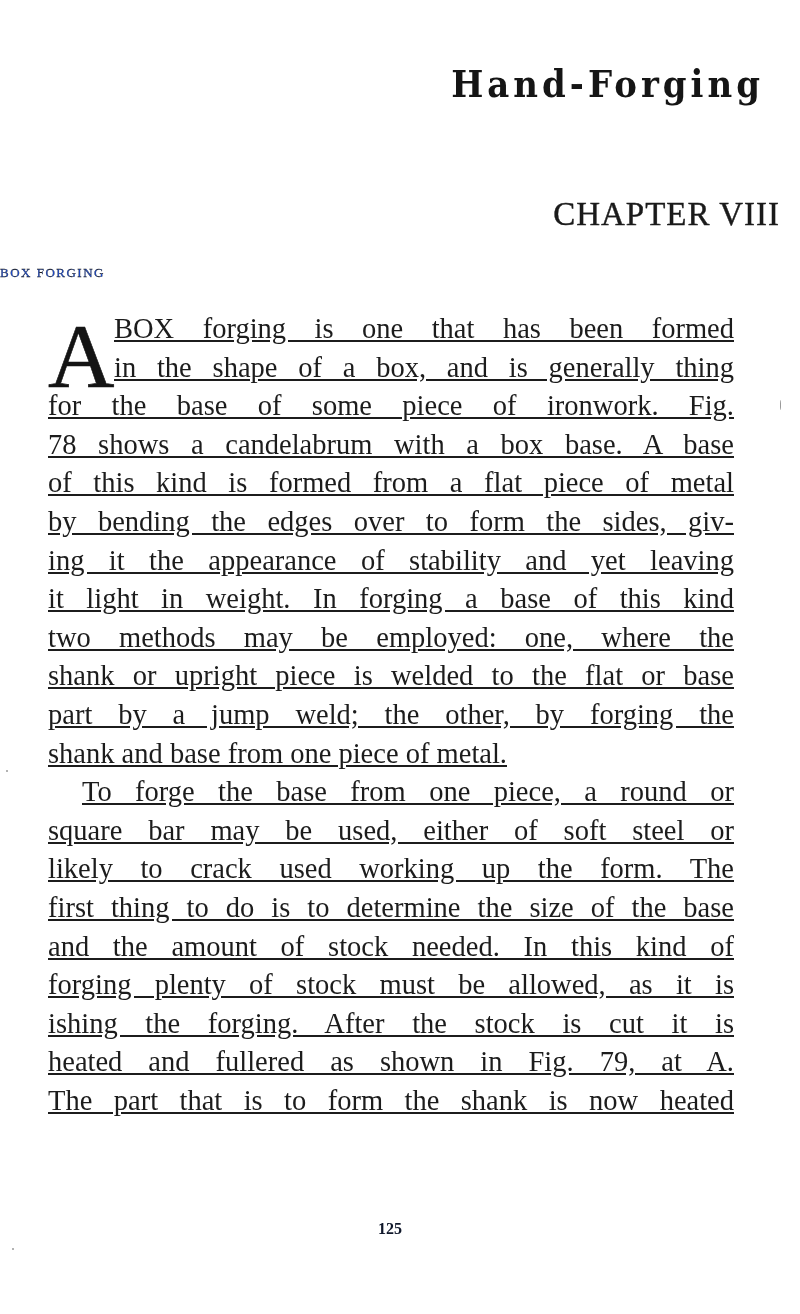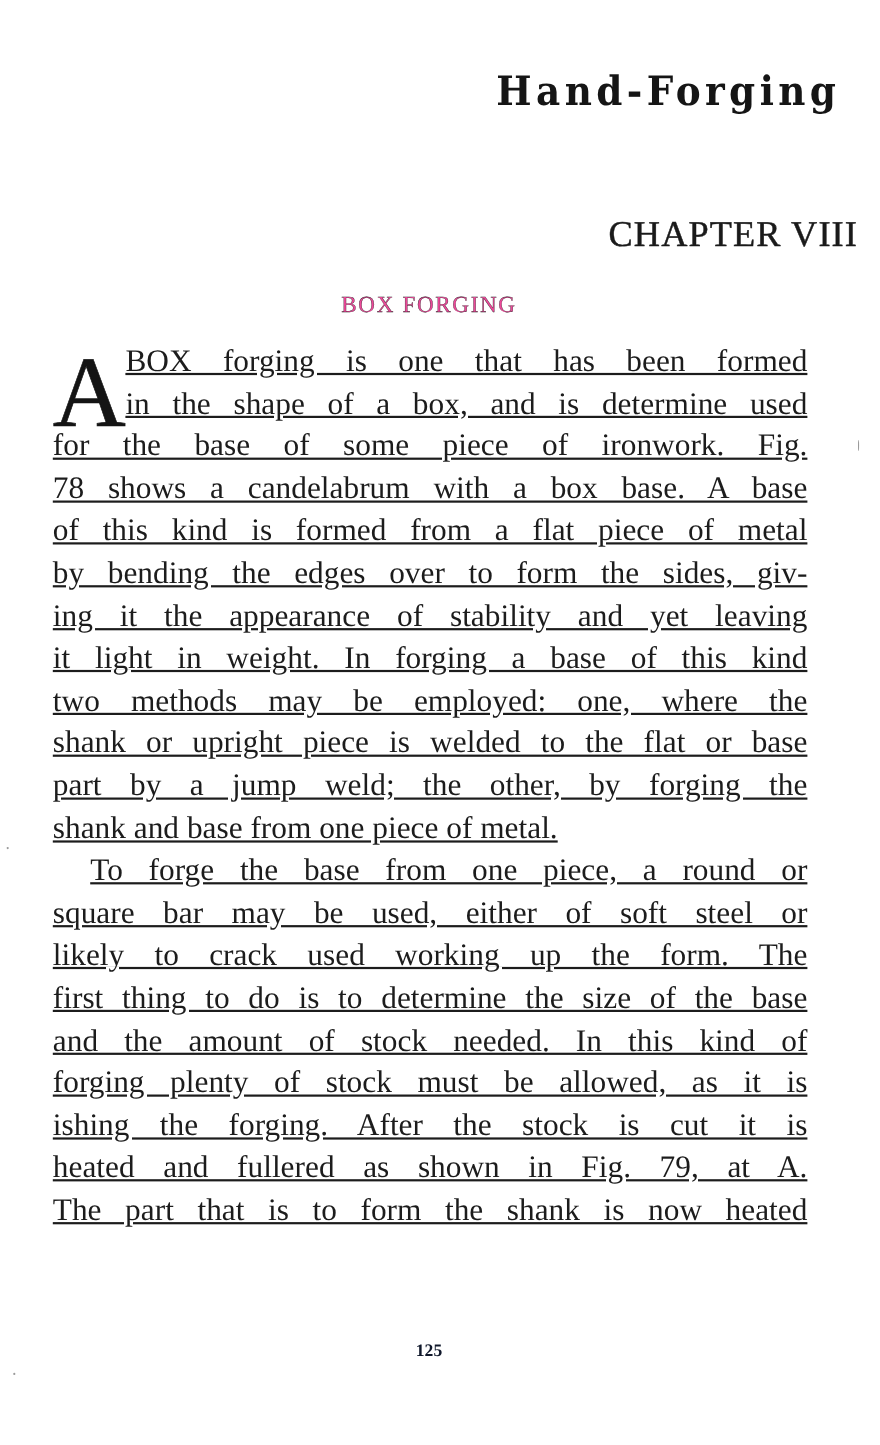--- a/index.html
+++ b/index.html
@@ -39,24 +39,24 @@
       font-size: 33px;
       font-weight: normal;
       letter-spacing: 1px;
       color: #1a1a1a;
       -webkit-text-stroke: 0.4px #1a1a1a;
     }
     .chapter-subtitle {
       position: absolute;
       left: 0; width: 780px;
       top: 265px;
-      text-align: center;
-      font-size: 21px;
+      text-align: left;
+      font-size: 13px;
       letter-spacing: 1.5px;
-      color: #ec4899;
+      color: #1d4ed8;
       -webkit-text-stroke: 0.3px #1a1a1a;
     }
     .body-text {
       position: absolute;
       left: 48px;
       top: 310px;
       width: 686px;
     }
     .line {
       display: block;
@@ -111,21 +111,21 @@
 
   <div class="running-head">Hand-Forging</div>
 
   <div class="chapter-title">CHAPTER VIII</div>
   <div class="chapter-subtitle">BOX FORGING</div>
 
   <div class="drop-cap">A</div>
 
   <div class="body-text">
     <span class="line indent-drop">BOX  forging is one that has been  formed</span>
-    <span class="line indent-drop">in the shape of a box, and is determine used</span>
+    <span class="line indent-drop">in the shape of a box, and is generally thing</span>
     <span class="line">for the base of some piece of ironwork.  Fig.</span>
     <span class="line">78 shows a candelabrum with a box base.  A base</span>
     <span class="line">of this kind is formed from a flat piece of metal</span>
     <span class="line">by bending the edges over to form the sides, giv-</span>
     <span class="line">ing it the appearance of stability and yet leaving</span>
     <span class="line">it light in weight.  In forging a base of this kind</span>
     <span class="line">two methods may be employed: one, where the</span>
     <span class="line">shank or upright piece is welded to the flat or base</span>
     <span class="line">part by a jump weld; the other, by forging the</span>
     <span class="line last">shank and base from one piece of metal.</span>

